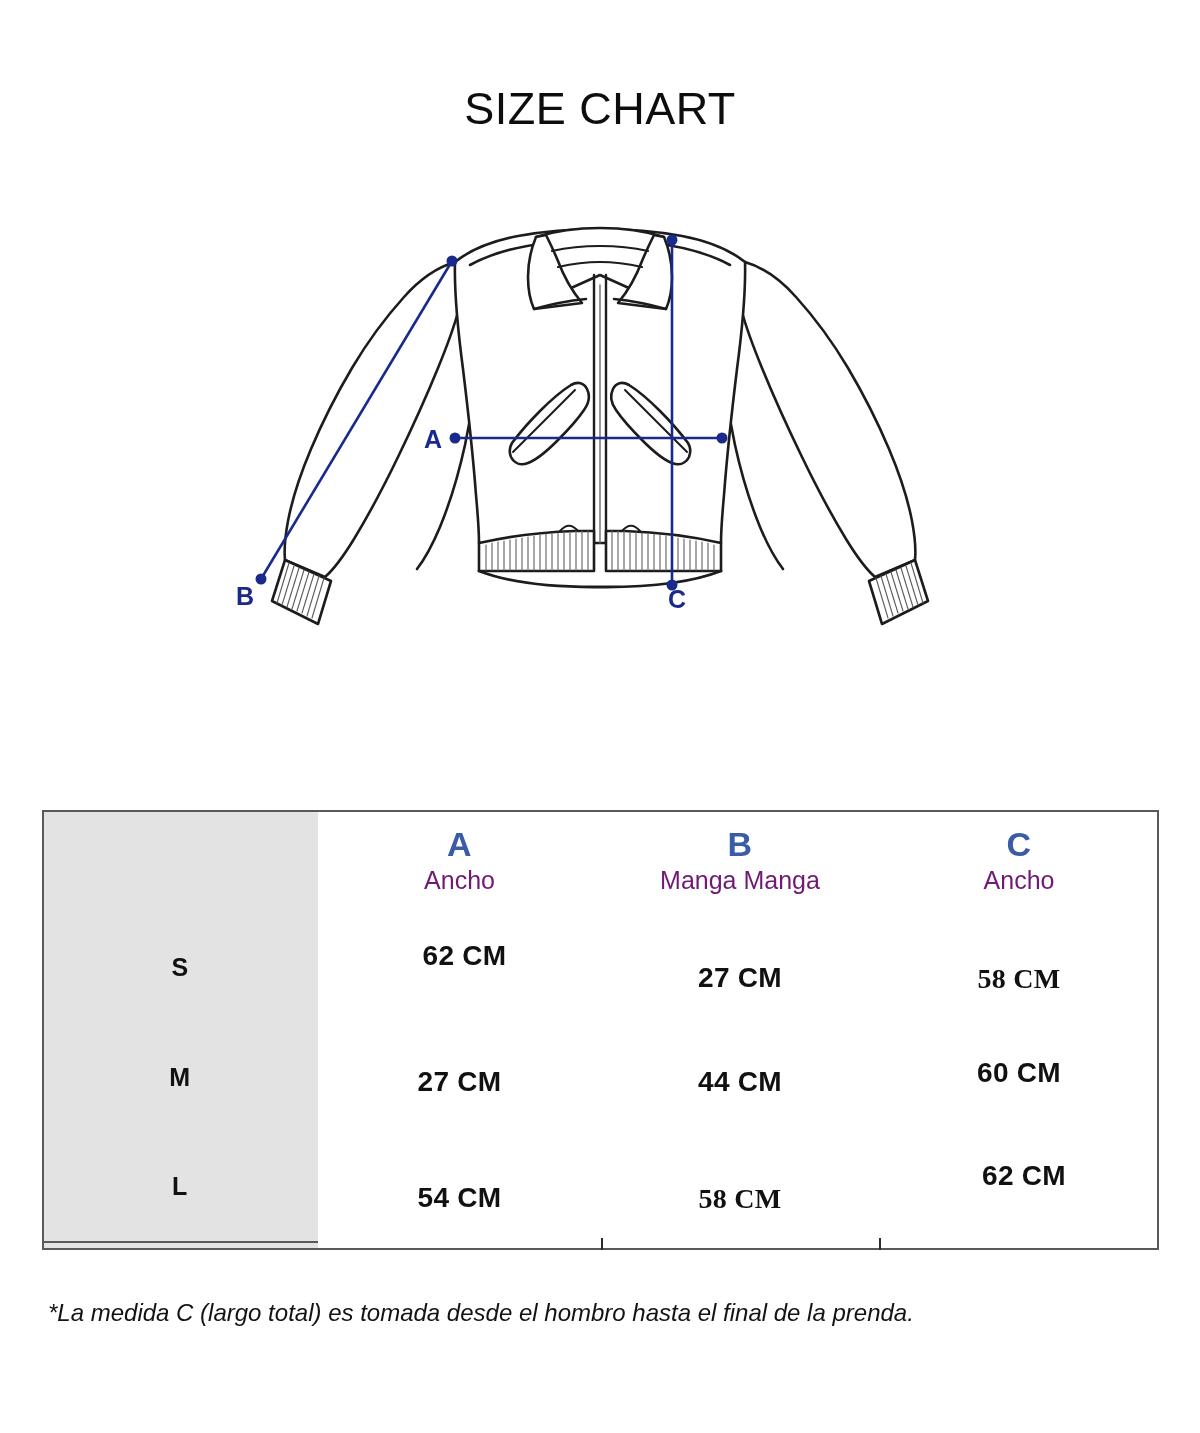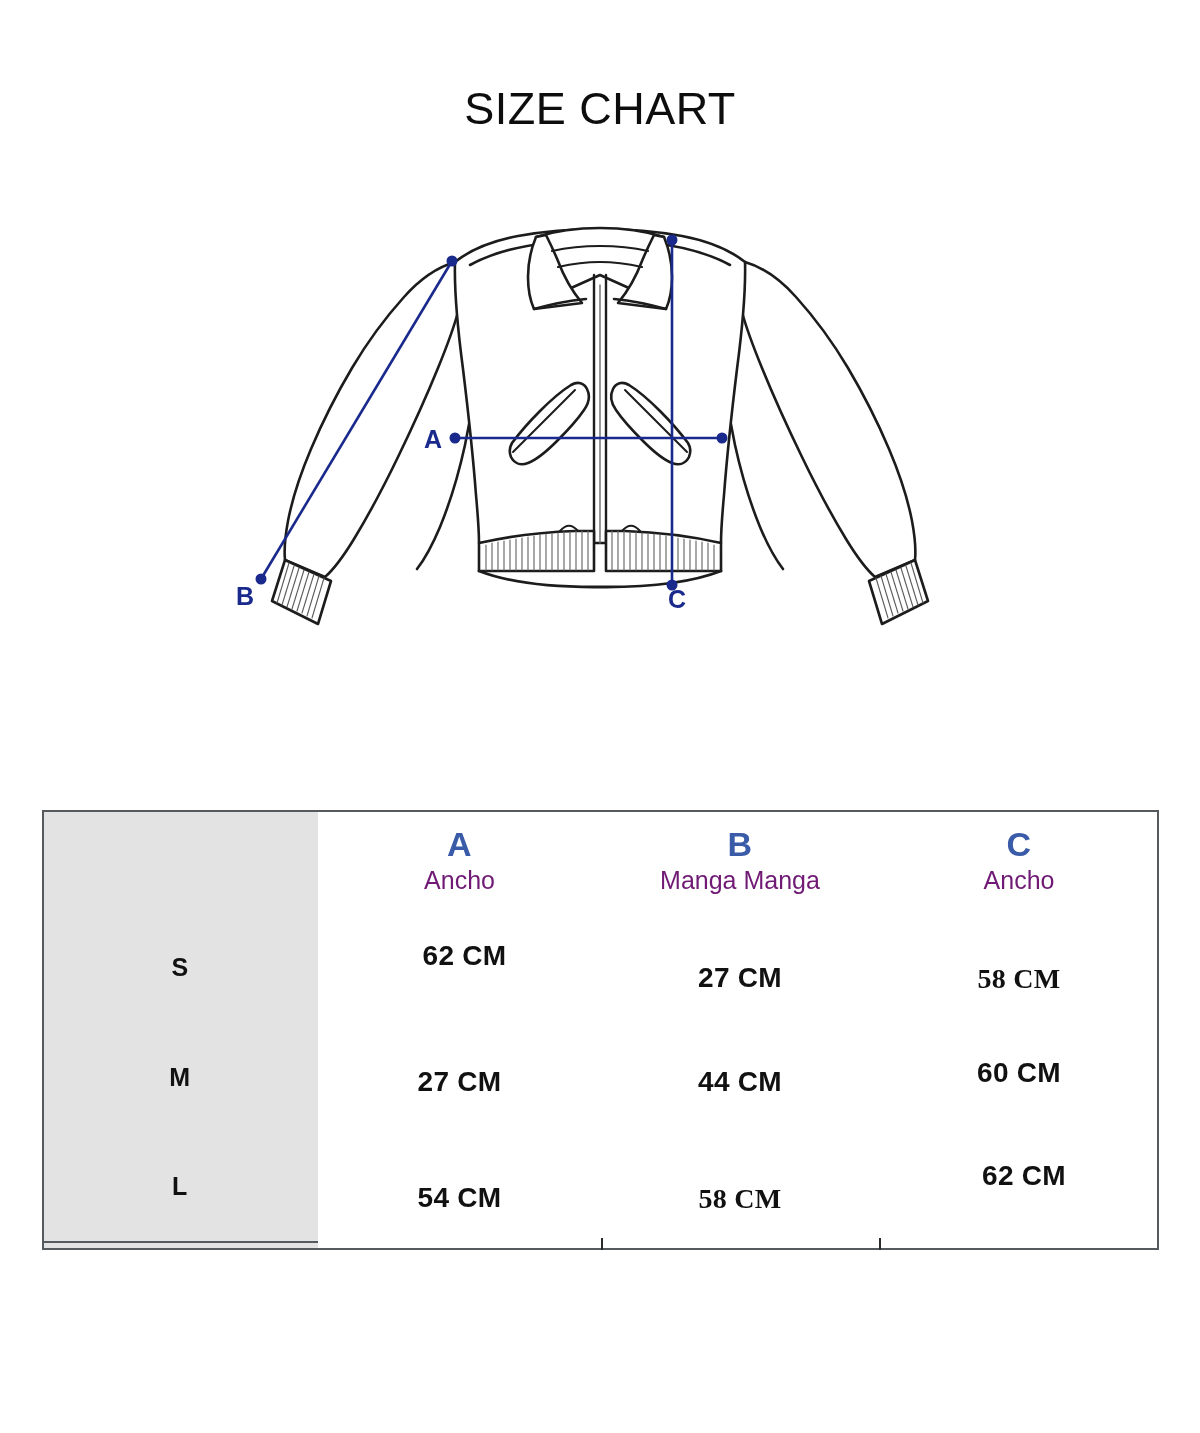--- a/index.html
+++ b/index.html
@@ -411,13 +411,14 @@
   </tbody>
     </table>
 
   <div class="tbl-frame"></div>
 
   <div class="divider-stub" style="left:559px; bottom:0; height:12px;"></div>
   <div class="divider-stub" style="left:837px; bottom:0; height:12px;"></div>
 </div>
 
 <div class="footnotes">
+  <div class="footnote">*La medida C (largo total) es tomada desde el hombro hasta el final de la prenda.</div>
 </div>
 
 </body></html>

